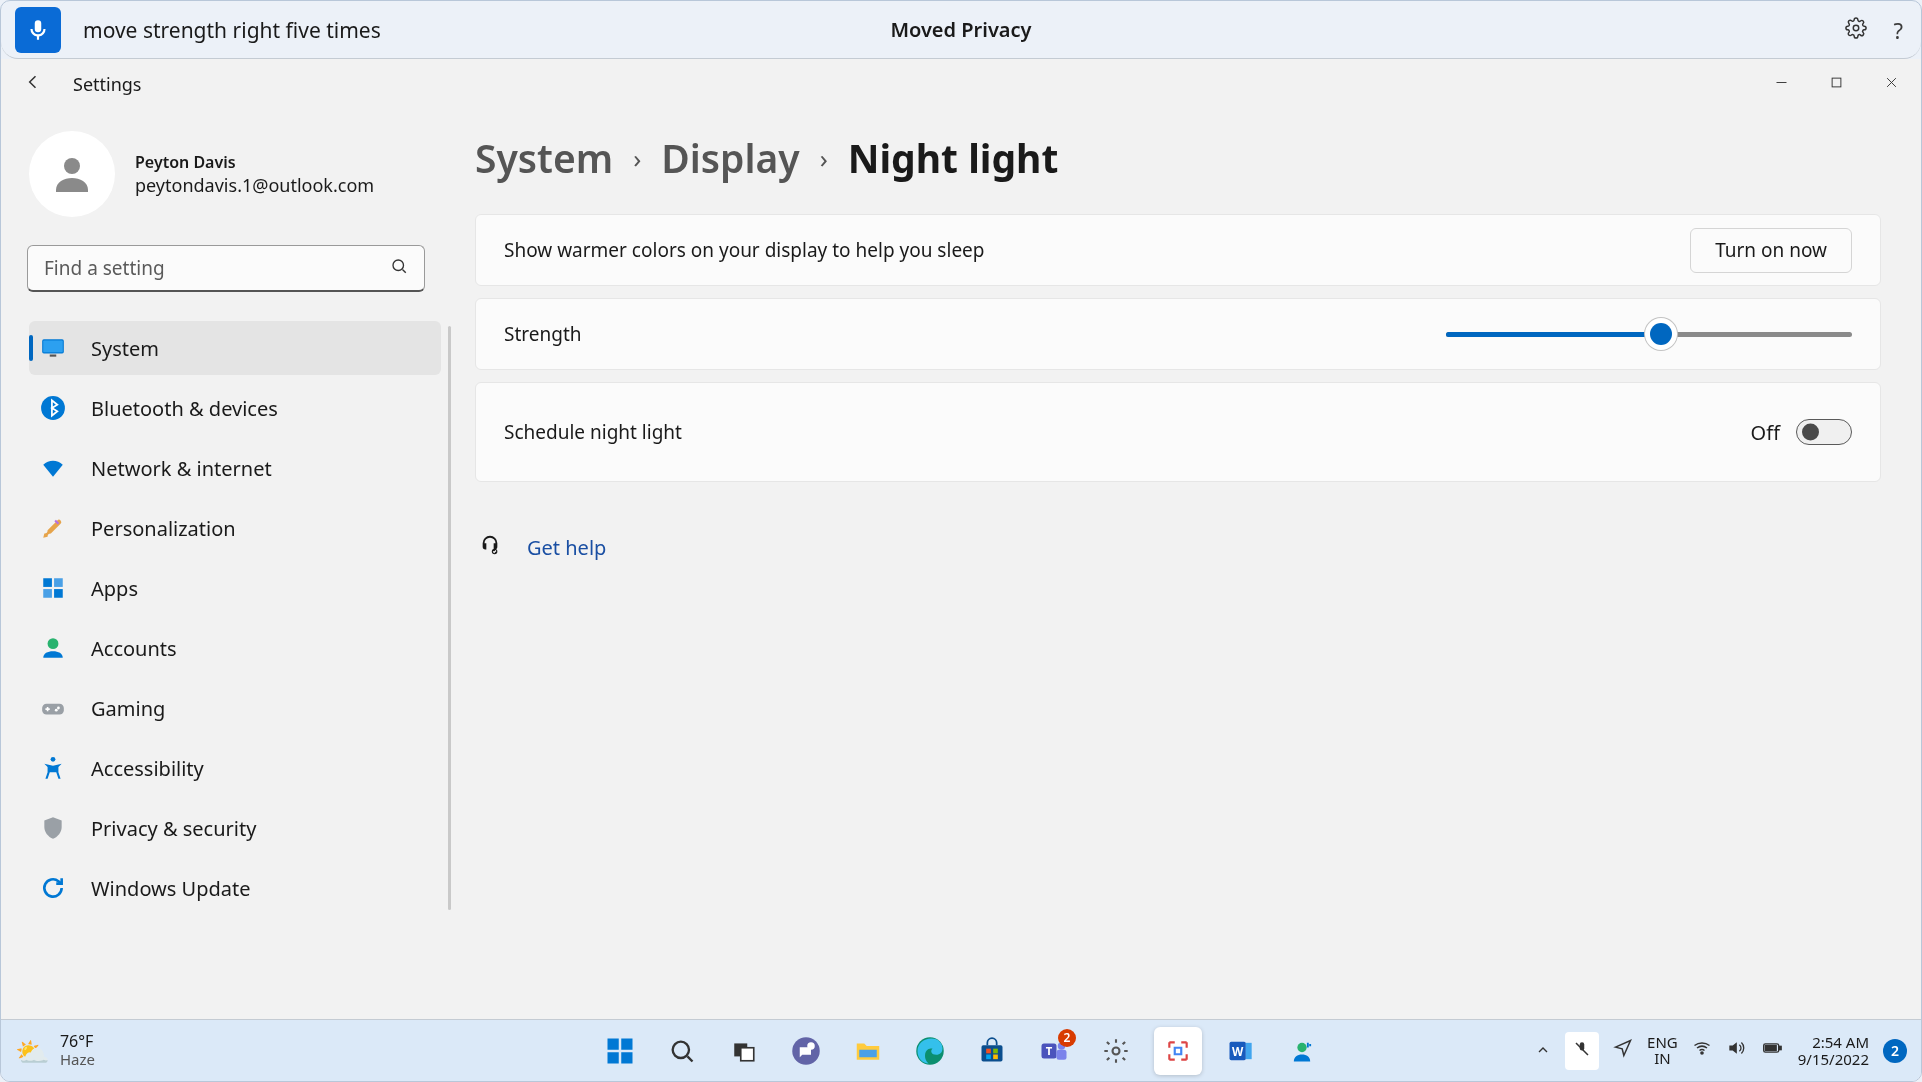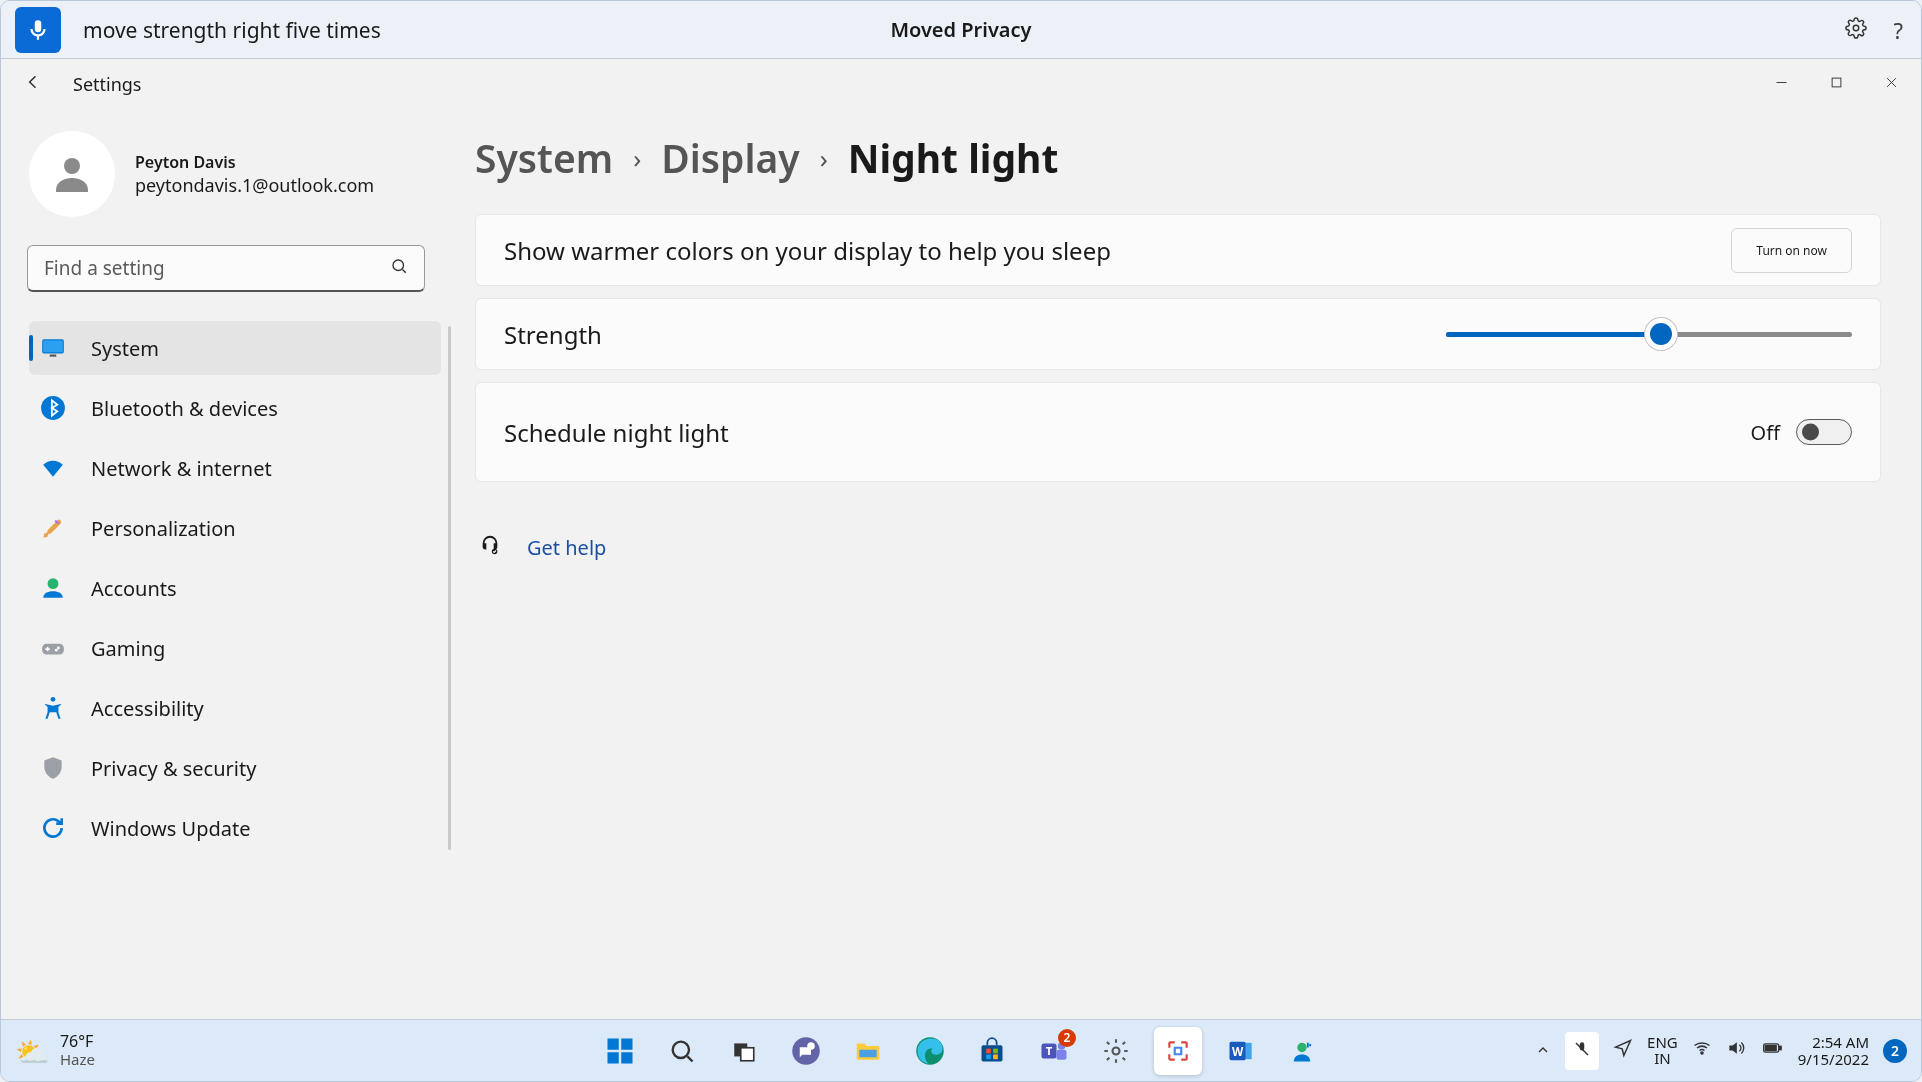--- a/index.html
+++ b/index.html
@@ -1,20 +1,20 @@
 <!DOCTYPE html>
 <html><head>
 <meta charset="utf-8">
 <style>
 * { margin: 0; padding: 0; box-sizing: border-box; font-family: "Segoe UI", system-ui, -apple-system, sans-serif; }
 html, body { width: 1922px; height: 1082px; overflow: hidden; }
 body { border: 1px solid #b8c7d9; border-radius: 10px; display: flex; flex-direction: column; background: #ecf1f8; }
 
 
-.voice-bar { height: 58px; border-bottom: 1px solid #c4cbd3; background: #ecf1f8; display: flex; align-items: center; padding: 0 14px; position: relative; }
+.voice-bar { height: 58px; border-bottom: 1px solid #c4cbd3; background: #ecf1f8; display: flex; align-items: center; padding: 0 14px; position: relative; border-radius: 17px; }
 .voice-icon { width: 46px; height: 46px; background: #0a6bd6; border-radius: 6px; display: flex; align-items: center; justify-content: center; color: #fff; }
 .voice-text { margin-left: 22px; font-size: 21px; color: #1a1a1a; }
 .voice-title { position: absolute; left: 50%; transform: translateX(-50%); font-size: 20px; font-weight: 600; color: #1a1a1a; }
 .voice-right { position: absolute; right: 18px; display: flex; gap: 26px; align-items: center; color: #3c3c3c; }
 .voice-right span { font-size: 22px; cursor: default; }
 
 
 .chrome-row { height: 50px; display: flex; align-items: center; padding: 0 22px; background: #f2f2f2; }
 .back-arrow { font-size: 17px; color: #333; margin-right: 30px; }
 .chrome-title { font-size: 18px; color: #1a1a1a; }
@@ -45,26 +45,26 @@
 .nav-label { font-size: 20px; }
 
 
 .content { flex: 1; padding: 22px 40px 0 24px; display: flex; flex-direction: column; }
 .breadcrumb { display: flex; align-items: center; gap: 20px; margin-bottom: 30px; }
 .bc-link { font-size: 39px; color: #555; font-weight: 600; }
 .bc-sep { font-size: 26px; color: #555; }
 .bc-current { font-size: 39px; font-weight: 700; color: #1a1a1a; }
 
 .card { background: #fbfbfb; border: 1px solid #e6e6e6; border-radius: 6px; padding: 0 28px; display: flex; align-items: center; margin-bottom: 12px; }
-.card-label { font-size: 24px; color: #1a1a1a; flex: 1; }
+.card-label { font-size: 19px; color: #1a1a1a; flex: 1; }
 .card1 { height: 72px; }
 .card2 { height: 72px; }
 .card3 { height: 100px; }
 
-.turn-btn { height: 45px; padding: 0 24px; background: #fbfbfb; border: 1px solid #d5d5d5; border-radius: 6px; font-size: 12px; color: #1a1a1a; }
+.turn-btn { height: 45px; padding: 0 24px; background: #fbfbfb; border: 1px solid #d5d5d5; border-radius: 6px; font-size: 19px; color: #1a1a1a; }
 
 .slider-wrap { width: 406px; display: flex; align-items: center; }
 .slider-track { position: relative; height: 5px; flex: 1; background: #8a8a8a; border-radius: 3px; }
 .slider-fill { position: absolute; left: 0; top: 0; bottom: 0; background: #0067c0; border-radius: 3px; }
 .slider-thumb { position: absolute; width: 22px; height: 22px; background: #0067c0; border-radius: 50%; top: 50%; transform: translate(-50%, -50%); box-shadow: 0 0 0 5px #fff, 0 0 0 6px #c3c3c3; }
 
 .toggle-row { display: flex; align-items: center; gap: 16px; }
 .toggle-state { font-size: 20px; color: #1a1a1a; }
 .toggle { width: 56px; height: 26px; border-radius: 14px; border: 1px solid #5a5a5a; background: #f0f0f0; position: relative; }
 .toggle-knob { position: absolute; width: 17px; height: 17px; border-radius: 50%; background: #4a4a4a; top: 50%; left: 5px; transform: translateY(-50%); }
@@ -204,20 +204,31 @@
       <div class="nav-item">
         <span class="nav-icon">
           <svg class="bi" viewBox="0 0 24 24">
               <path d="M3 21l4-1c0-2 1-3 3-3l9-9a2 2 0 0 0-3-3l-9 9c0 2-1 3-3 3l-1 4z" fill="#e6a44b"></path>
               <path d="M14 5l3 3" stroke="#b76fe0" stroke-width="2"></path>
             </svg>
         </span>
         <span class="nav-label">Personalization</span>
       </div>
 
+      <div class="nav-item">
+        <span class="nav-icon">
+          <svg class="bi" viewBox="0 0 24 24">
+              <rect x="3" y="3" width="8" height="8" fill="#0078d4"></rect>
+              <rect x="13" y="3" width="8" height="8" fill="#4aa0e6"></rect>
+              <rect x="3" y="13" width="8" height="8" fill="#4aa0e6"></rect>
+              <rect x="13" y="13" width="8" height="8" fill="#0078d4"></rect>
+            </svg>
+        </span>
+        <span class="nav-label">Apps</span>
+      </div>
 
       <div class="nav-item">
         <span class="nav-icon">
           <svg class="bi" viewBox="0 0 24 24">
               <circle cx="12" cy="8" r="5" fill="#29b36f"></circle>
               <path d="M3 21c0-4 4-6 9-6s9 2 9 6" fill="#0078d4"></path>
             </svg>
         </span>
         <span class="nav-label">Accounts</span>
       </div>

